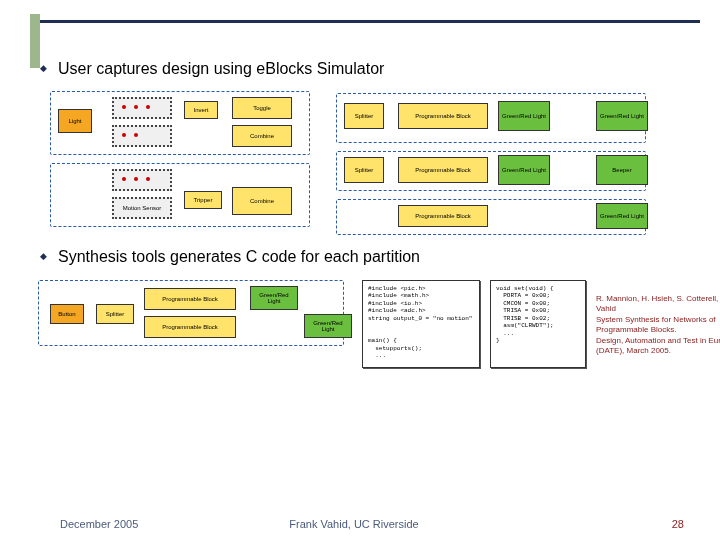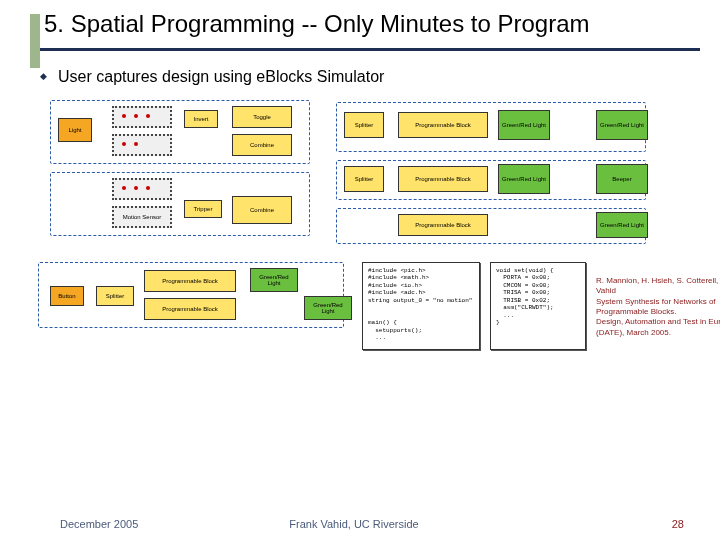--- a/index.html
+++ b/index.html
@@ -28,21 +28,21 @@
     font-weight: 400;
     color: #000;
     line-height: 1.18;
   }
   .title-rule {
     margin: 4px 20px 0 30px;
     border: none;
     border-top: 3px solid #1f2f54;
   }
   .content {
-    padding: 12px 40px 0 40px;
+    padding: 32px 40px 0 40px;
   }
   .bullet {
     font-size: 16px;
     color: #000;
     margin: 4px 0 4px 18px;
     position: relative;
     line-height: 1.28;
   }
   .bullet::before {
     content: "◆";
@@ -114,21 +114,20 @@
   }
   .footer .date { color: #4a5a7a; }
   .footer .center { position:absolute; left:0; right:12px; text-align:center; }
   .footer .page { color: #8a1a1a; }
 </style>
 </head>
 <body>
 
 <div class="title-wrap">
   <div class="title-accent"></div>
-  <div class="title">5. Spatial Programming -- Only Minutes to Program</div>
 </div>
 <hr class="title-rule">
 
 <div class="content">
 
   <div class="bullet">User captures design using eBlocks Simulator</div>
 
   <div class="diagram-area">
 
     <div class="group-box" style="left:10px; top:4px; width:260px; height:64px;"></div>
@@ -166,20 +165,21 @@
     <div class="block yellow-block" style="left:304px; top:70px; width:40px; height:26px;">Splitter</div>
     <div class="block yellow-block" style="left:358px; top:70px; width:90px; height:26px;">Programmable Block</div>
     <div class="block green-block" style="left:458px; top:68px; width:52px; height:30px;">Green/Red Light</div>
     <div class="block green-block" style="left:556px; top:68px; width:52px; height:30px;">Beeper</div>
 
     <div class="group-box" style="left:296px; top:112px; width:310px; height:36px;"></div>
     <div class="block yellow-block" style="left:358px; top:118px; width:90px; height:22px;">Programmable Block</div>
     <div class="block green-block" style="left:556px; top:116px; width:52px; height:26px;">Green/Red Light</div>
   </div>
 
+  <div class="bullet">Synthesis tools generates C code for each partition</div>
 
   <div class="diagram-area2">
     <div class="group-box" style="left:-2px; top:6px; width:306px; height:66px;"></div>
     <div class="block orange-block" style="left:10px; top:30px; width:34px; height:20px;">Button</div>
     <div class="block yellow-block" style="left:56px; top:30px; width:38px; height:20px;">Splitter</div>
     <div class="block yellow-block" style="left:104px; top:14px; width:92px; height:22px;">Programmable Block</div>
     <div class="block yellow-block" style="left:104px; top:42px; width:92px; height:22px;">Programmable Block</div>
     <div class="block green-block" style="left:210px; top:12px; width:48px; height:24px;">Green/Red Light</div>
     <div class="block green-block" style="left:264px; top:40px; width:48px; height:24px;">Green/Red Light</div>
 

